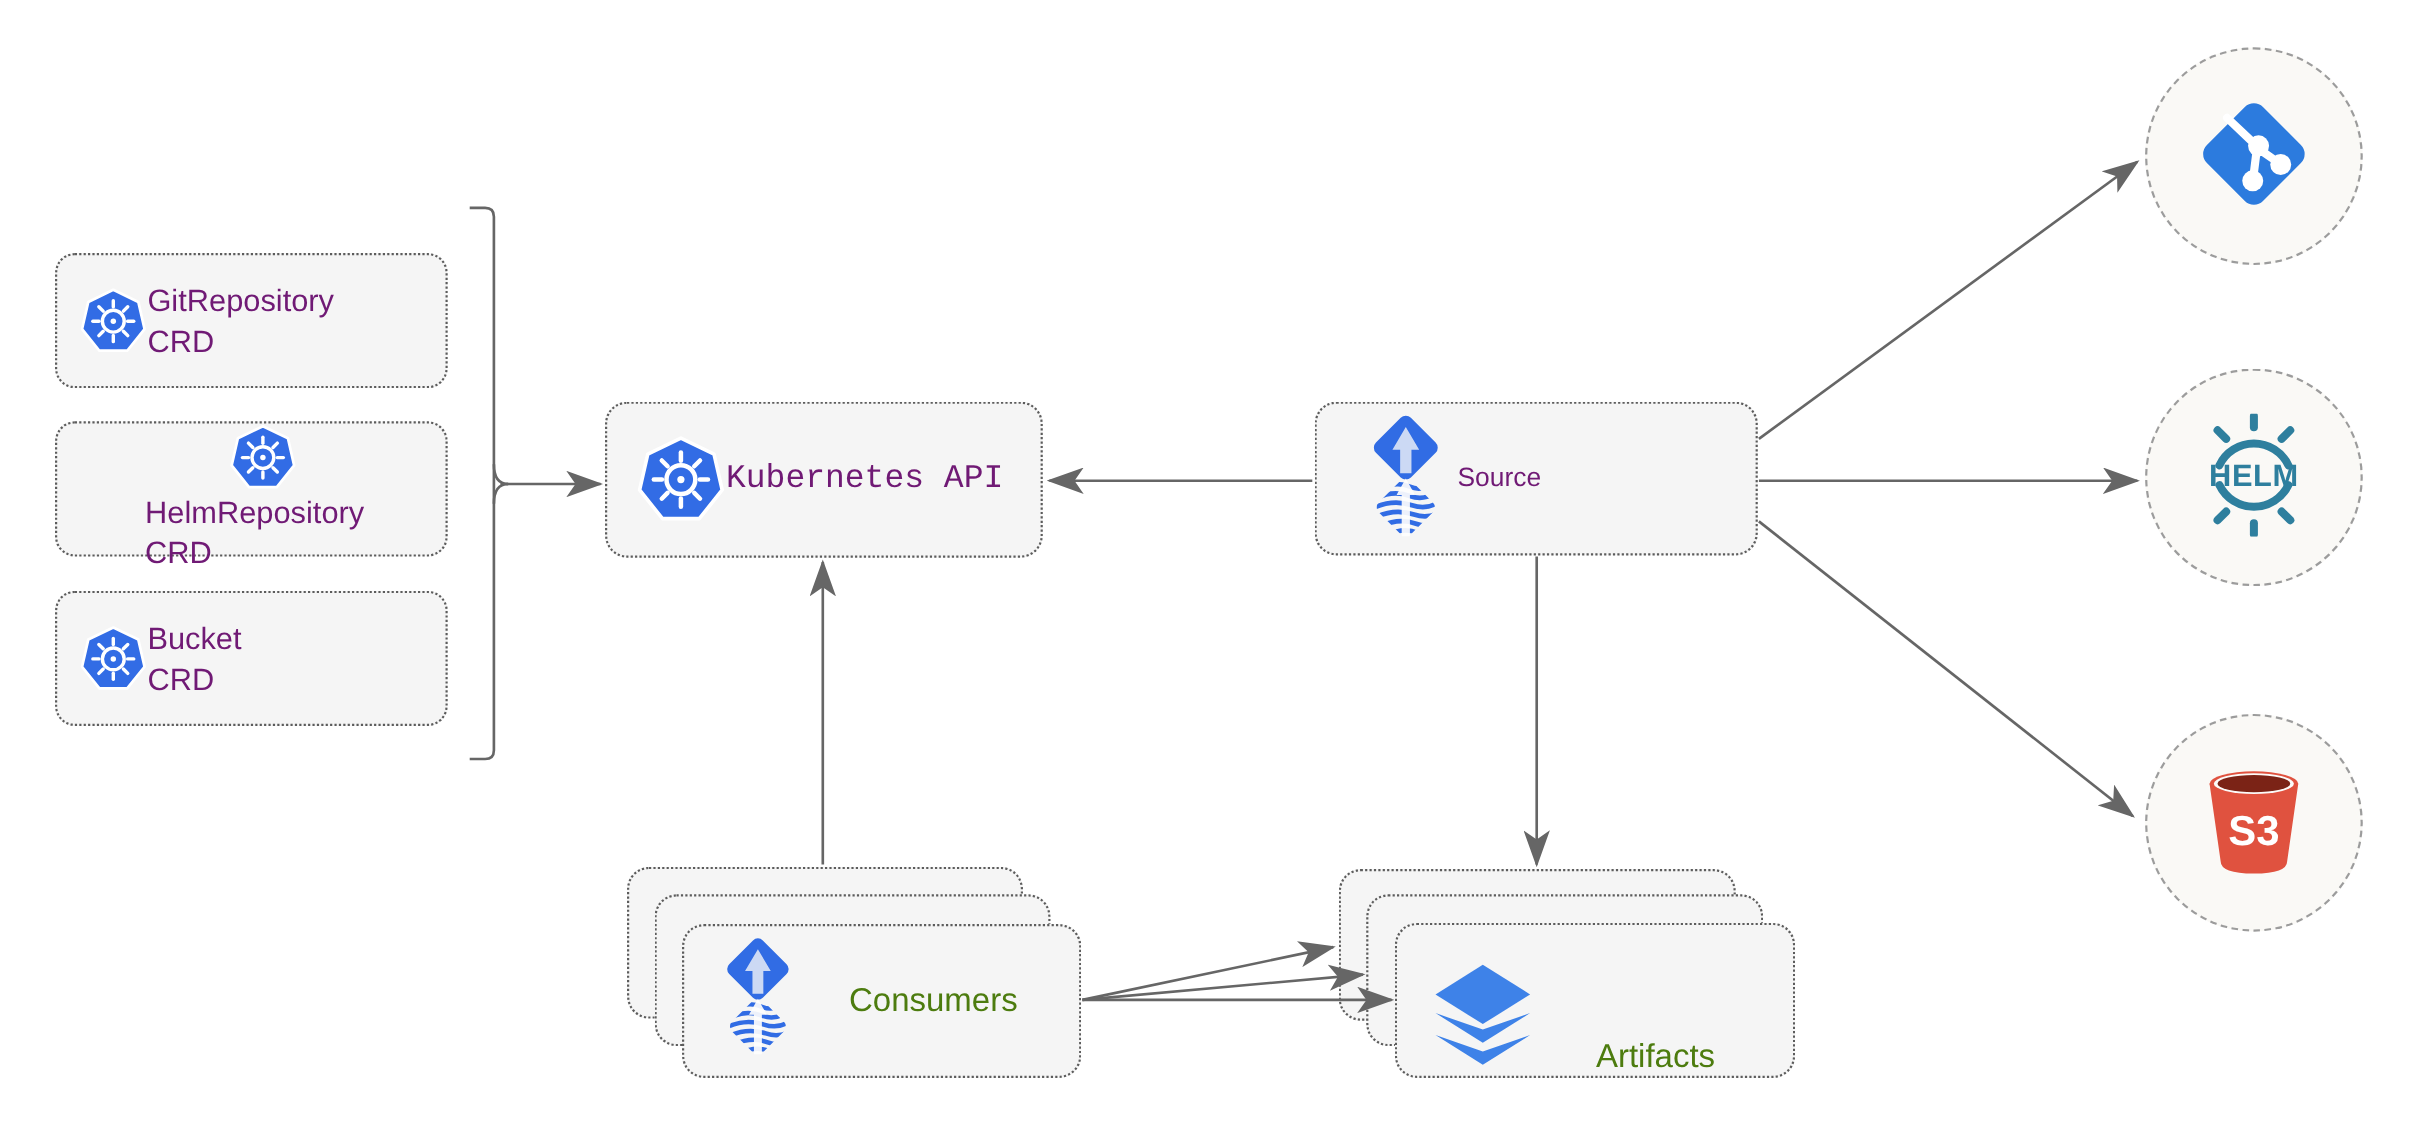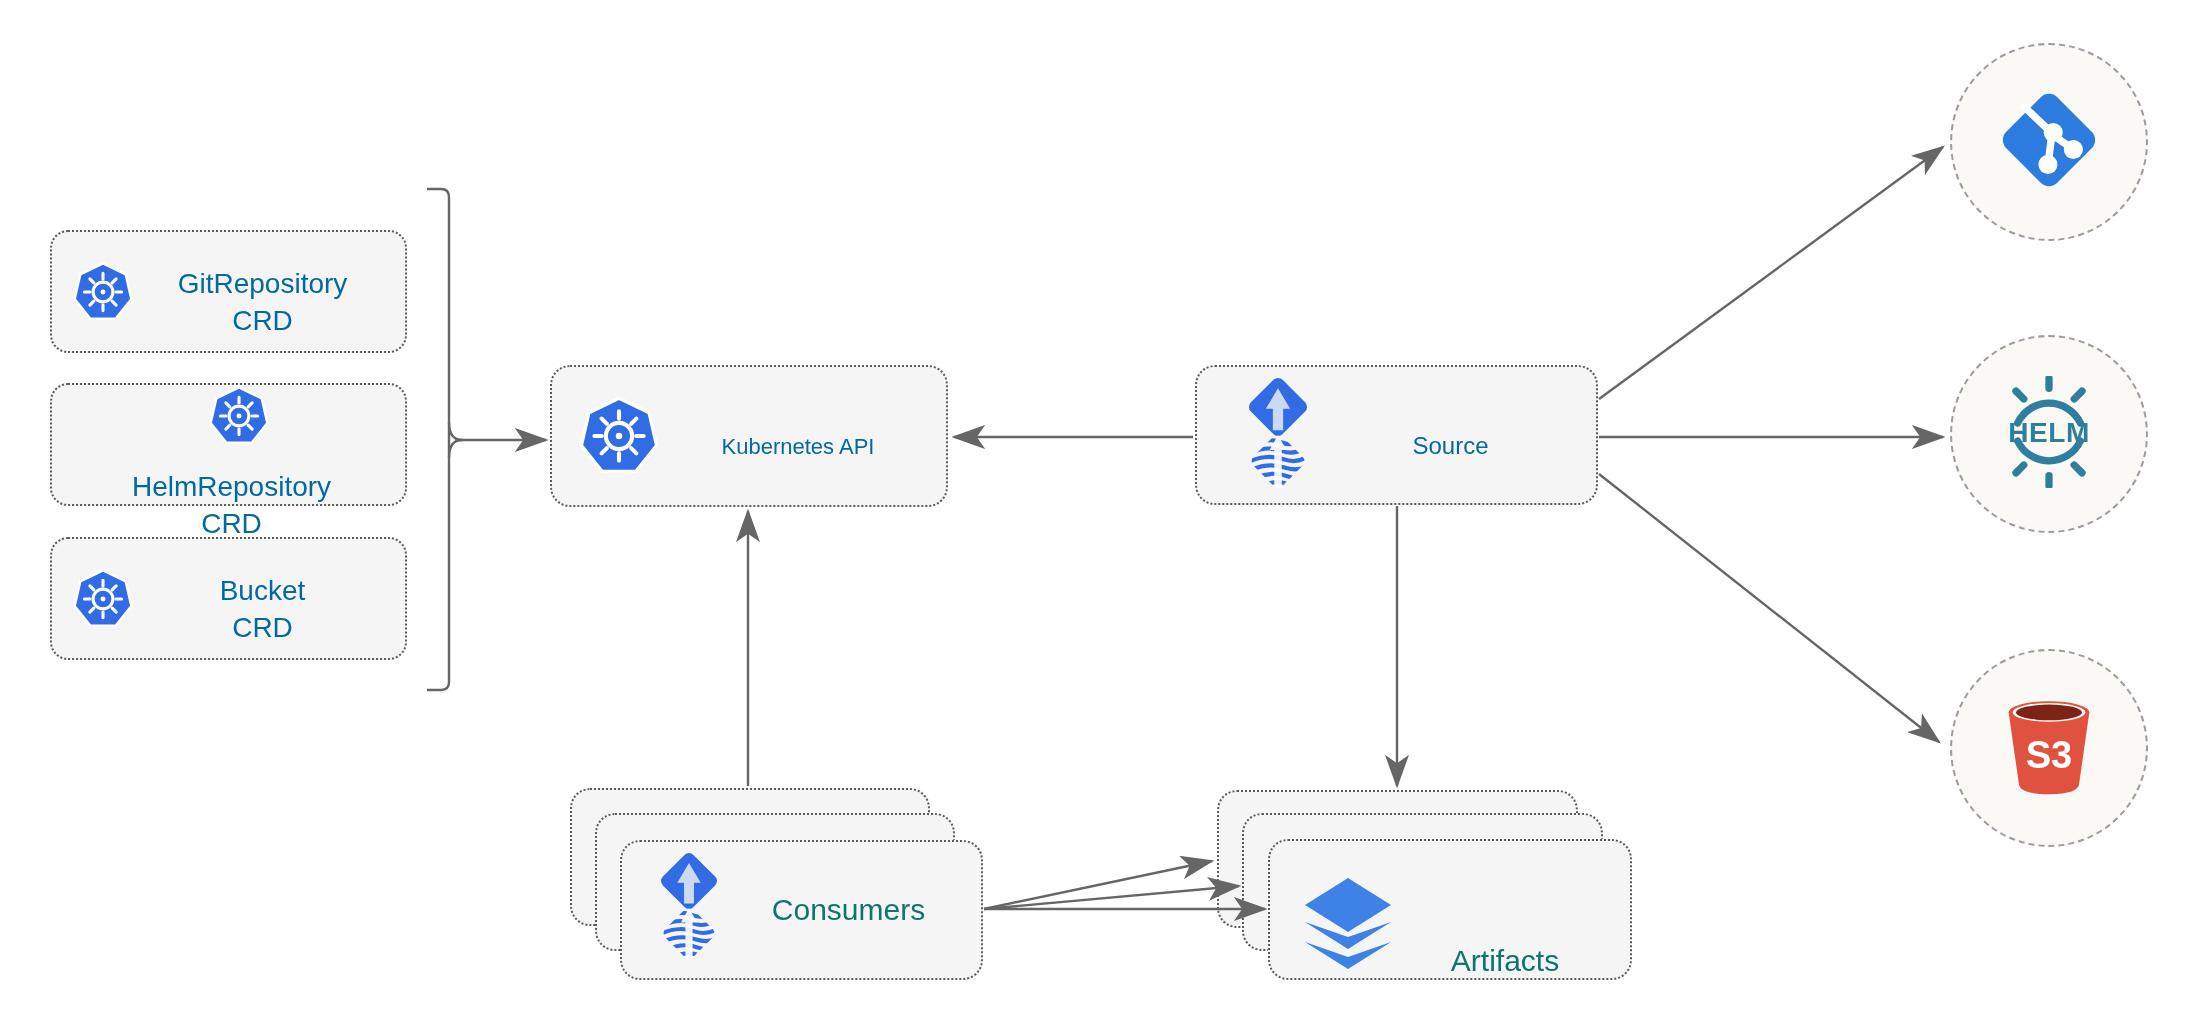--- a/index.html
+++ b/index.html
@@ -5,36 +5,36 @@
   html,body{margin:0;padding:0;background:#ffffff;}
   .canvas{
     position:relative;width:2196px;height:1030px;background:#ffffff;overflow:hidden;
     font-family:"Liberation Sans", sans-serif;color:#1a1a1a;
   }
   .node{
     position:absolute;background:#f5f5f5;border:2.5px dotted #5c5c5c;border-radius:20px;
     display:flex;align-items:center;box-sizing:border-box;
   }
   .node .icon-wrap{flex:0 0 auto;display:flex;align-items:center;justify-content:center;}
-  .node .label{flex:1 1 auto;text-align:center;font-size:29px;line-height:38px;color:#0369a1;margin-top:21px;}
+  .node .label{flex:1 1 auto;text-align:left;font-size:29px;line-height:38px;color:#701a75;}
   .label .ln{display:block;}
   
   .crd{left:50px;width:357px;height:123px;border-radius:18px;padding-left:20px;}
   .crd .label{font-size:28px;line-height:37px;padding-right:14px;}
   
   .k8s-api{left:550px;top:365px;width:398px;height:142px;padding-left:26px;}
-  .k8s-api .label{font-size:22px;padding-right:10px;}
+  .k8s-api .label{font-size:30px;padding-right:10px;font-family:Liberation Mono, monospace;}
   
   .source{left:1195px;top:365px;width:403px;height:140px;padding-left:34px;}
   .source .label{font-size:24px;line-height:40px;padding-right:20px;}
   
   .stack-box{position:absolute;background:#f5f5f5;border:2.5px dotted #5c5c5c;border-radius:20px;box-sizing:border-box;}
   .consumers-front{left:620px;top:840px;width:363px;height:140px;display:flex;align-items:center;padding-left:22px;}
   .artifacts-front{left:1268px;top:839px;width:364px;height:141px;display:flex;align-items:flex-end;padding-left:28px;}
-  .consumers-front .label,.artifacts-front .label{flex:1;text-align:center;font-size:30px;color:#0f766e;padding-right:18px;}
+  .consumers-front .label,.artifacts-front .label{flex:1;text-align:center;font-size:30px;color:#4d7c0f;padding-right:18px;}
   
   .ext-circle{
     position:absolute;width:198px;height:198px;border-radius:50%;
     background:#faf9f6;border:2.5px dashed #9c9c9c;box-sizing:border-box;
     display:flex;align-items:center;justify-content:center;
   }
   .connectors{position:absolute;left:0;top:0;z-index:6;pointer-events:none;}
   .defs-hidden{position:absolute;width:0;height:0;overflow:hidden;}
 </style>
 </head>

